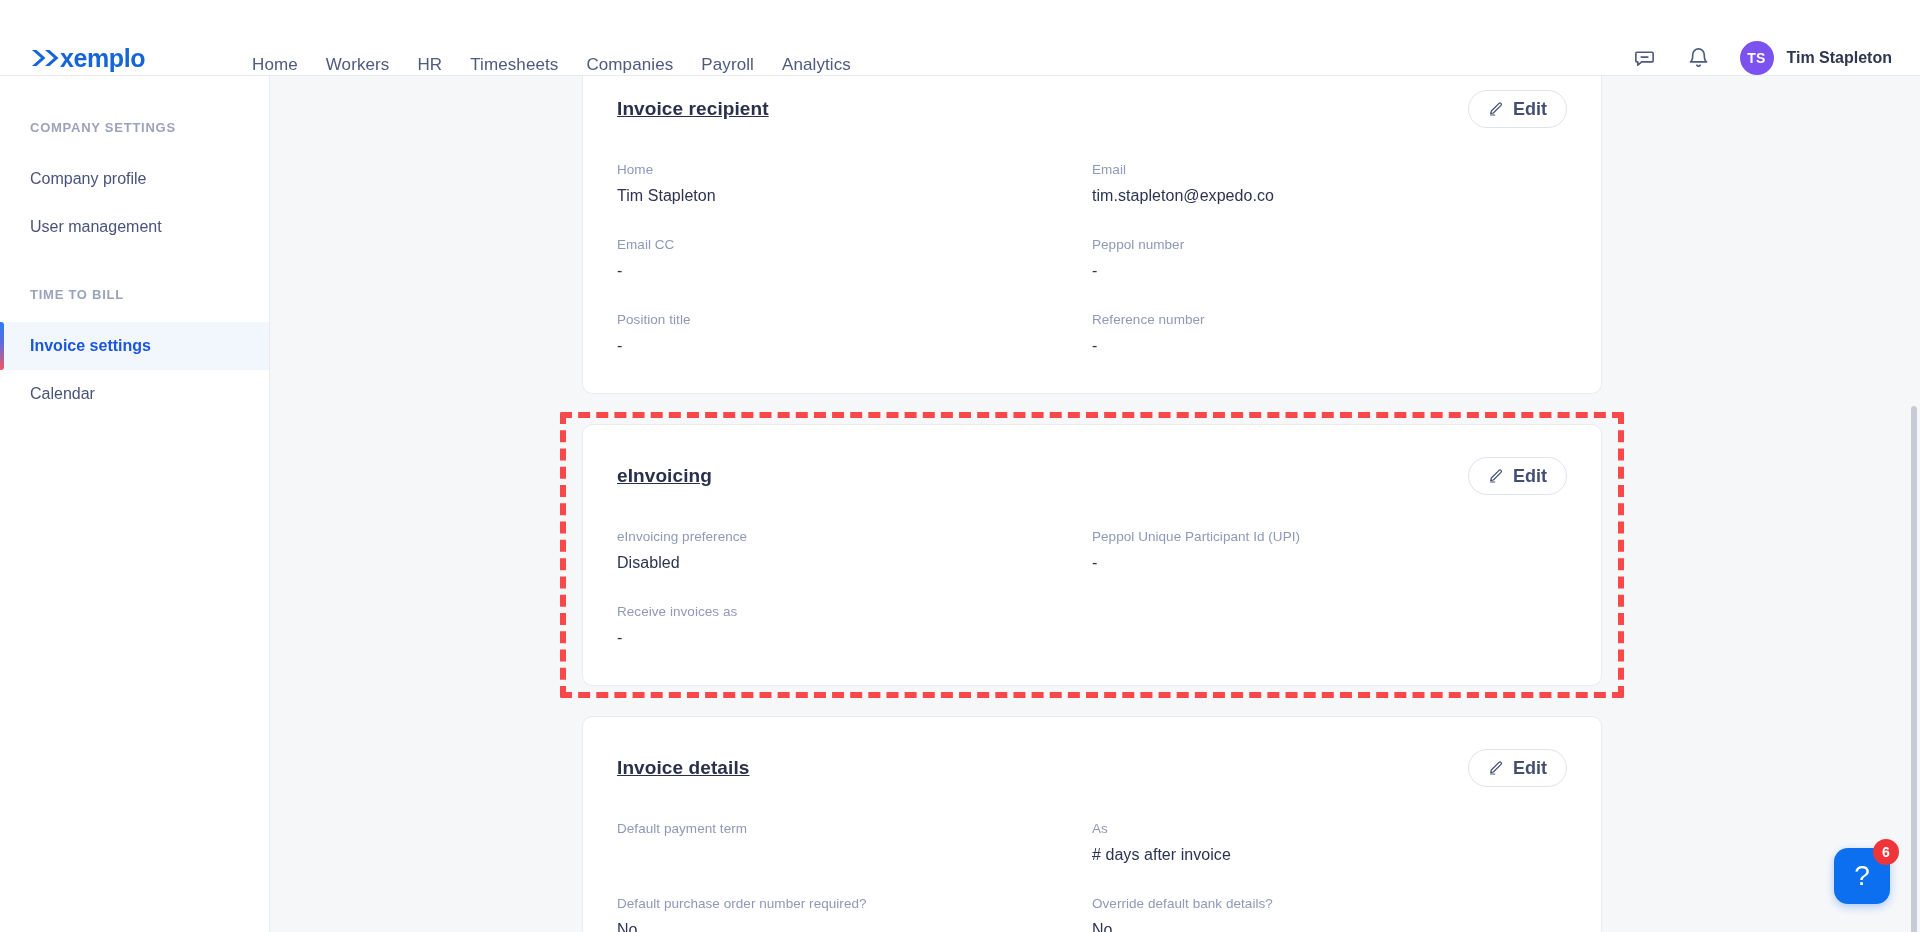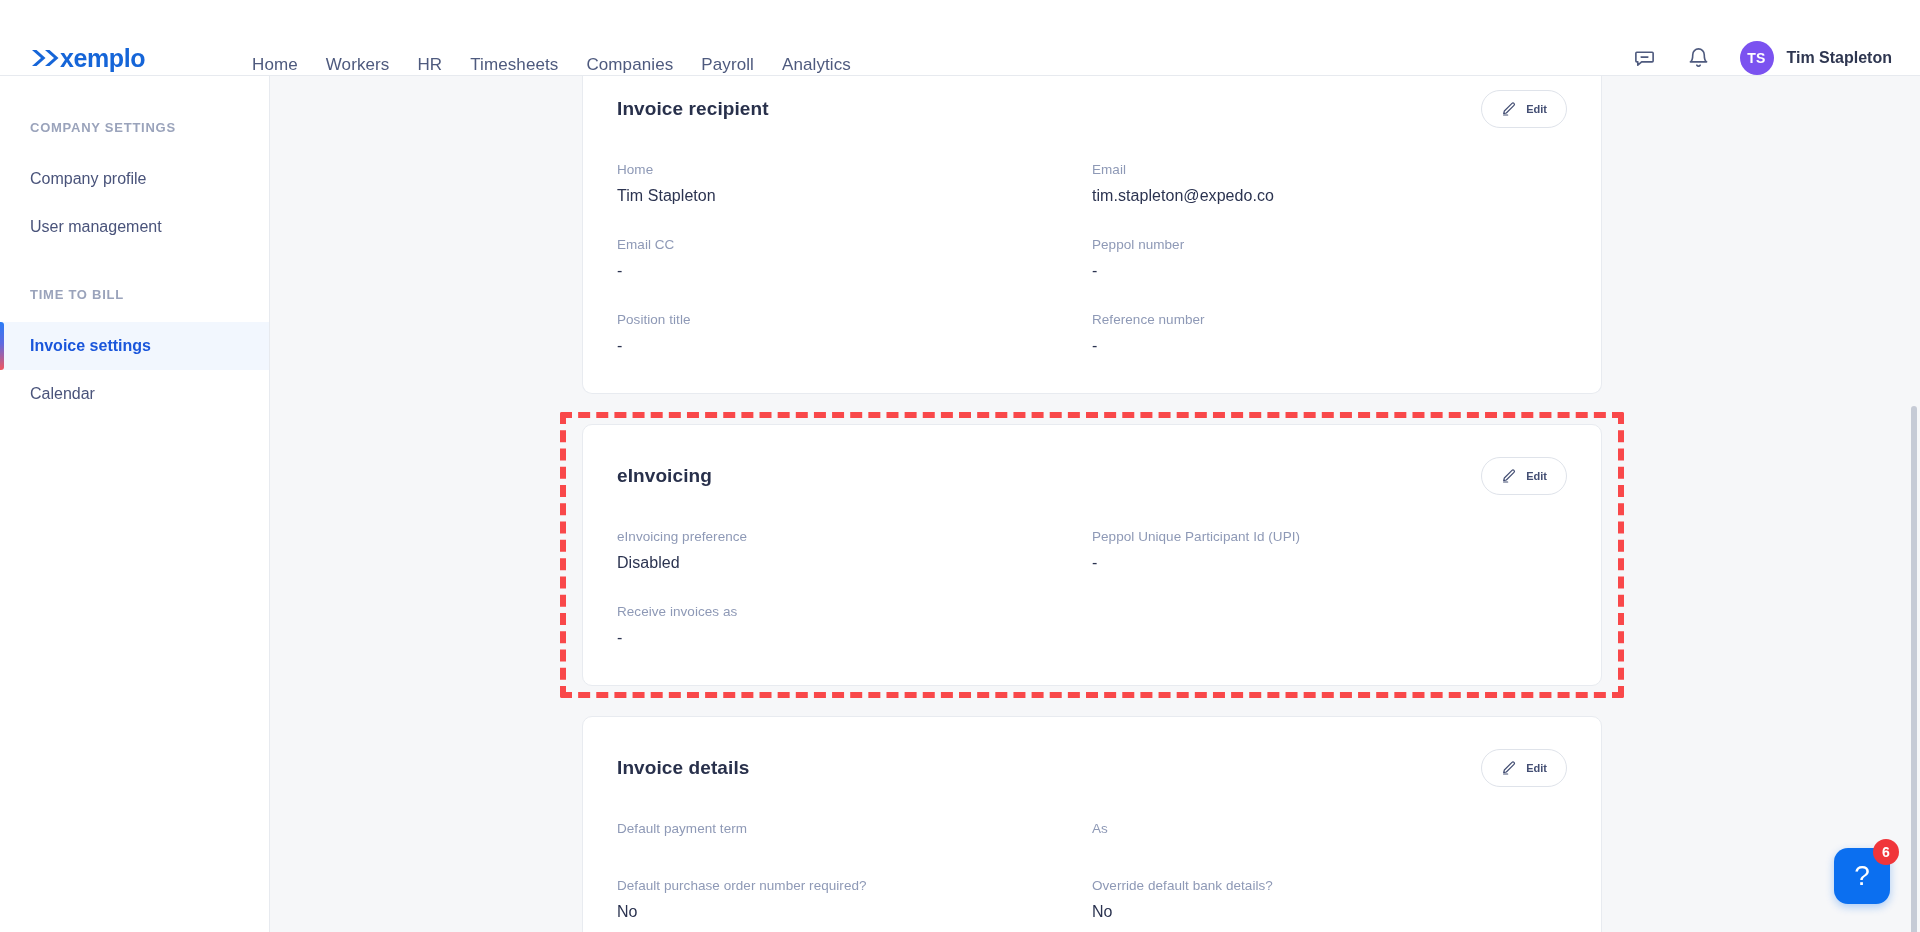--- a/index.html
+++ b/index.html
@@ -129,29 +129,30 @@
     border-radius: 0 0 10px 10px;
     padding-top: 14px;
   }
   .card-head {
     display: flex; align-items: center; justify-content: space-between;
     margin-bottom: 34px;
   }
   .card-title {
     font-size: 19px; font-weight: bold; color: #28304b;
     letter-spacing: .1px;
+    text-decoration: underline;
   }
   .edit-btn {
     display: inline-flex; align-items: center; gap: 9px;
     height: 38px; padding: 0 19px;
     border: 1px solid #dfe3ea;
     border-radius: 19px;
     background: #ffffff;
     color: #434e73;
-    font-size: 11px; font-weight: bold;
+    font-size: 18px; font-weight: bold;
     cursor: pointer;
     font-family: "Liberation Sans", sans-serif;
   }
   .edit-btn svg { display: block; }
 
   .field-grid {
     display: grid;
     grid-template-columns: 1fr 1fr;
     row-gap: 32px;
   }
@@ -368,20 +369,21 @@
           </svg>
           <span>Edit</span>
         </button>
       </div>
       <div class="field-grid">
         <div class="field">
           <div class="field-label">Default payment term</div>
         </div>
         <div class="field">
           <div class="field-label">As</div>
+          <div class="field-value"># days after invoice</div>
         </div>
         <div class="field">
           <div class="field-label">Default purchase order number required?</div>
           <div class="field-value">No</div>
         </div>
         <div class="field">
           <div class="field-label">Override default bank details?</div>
           <div class="field-value">No</div>
         </div>
       </div>

